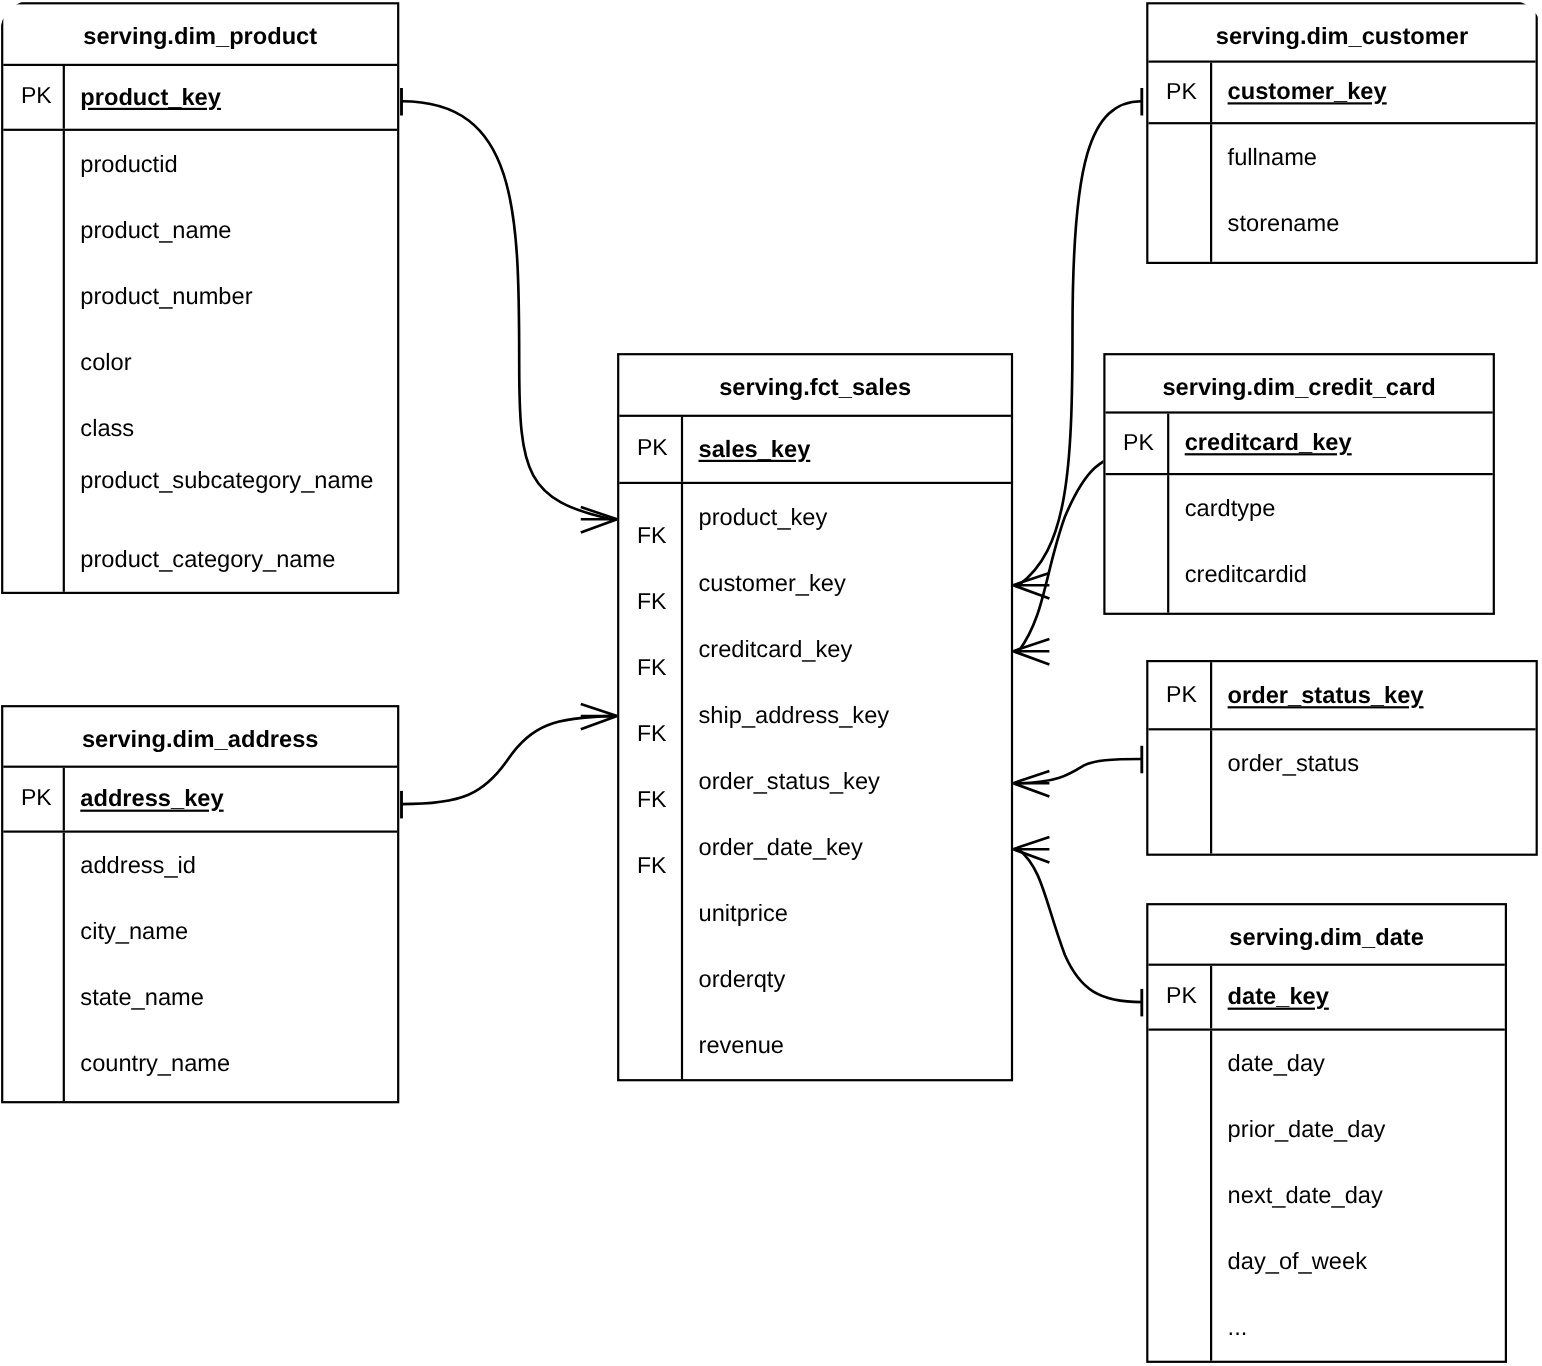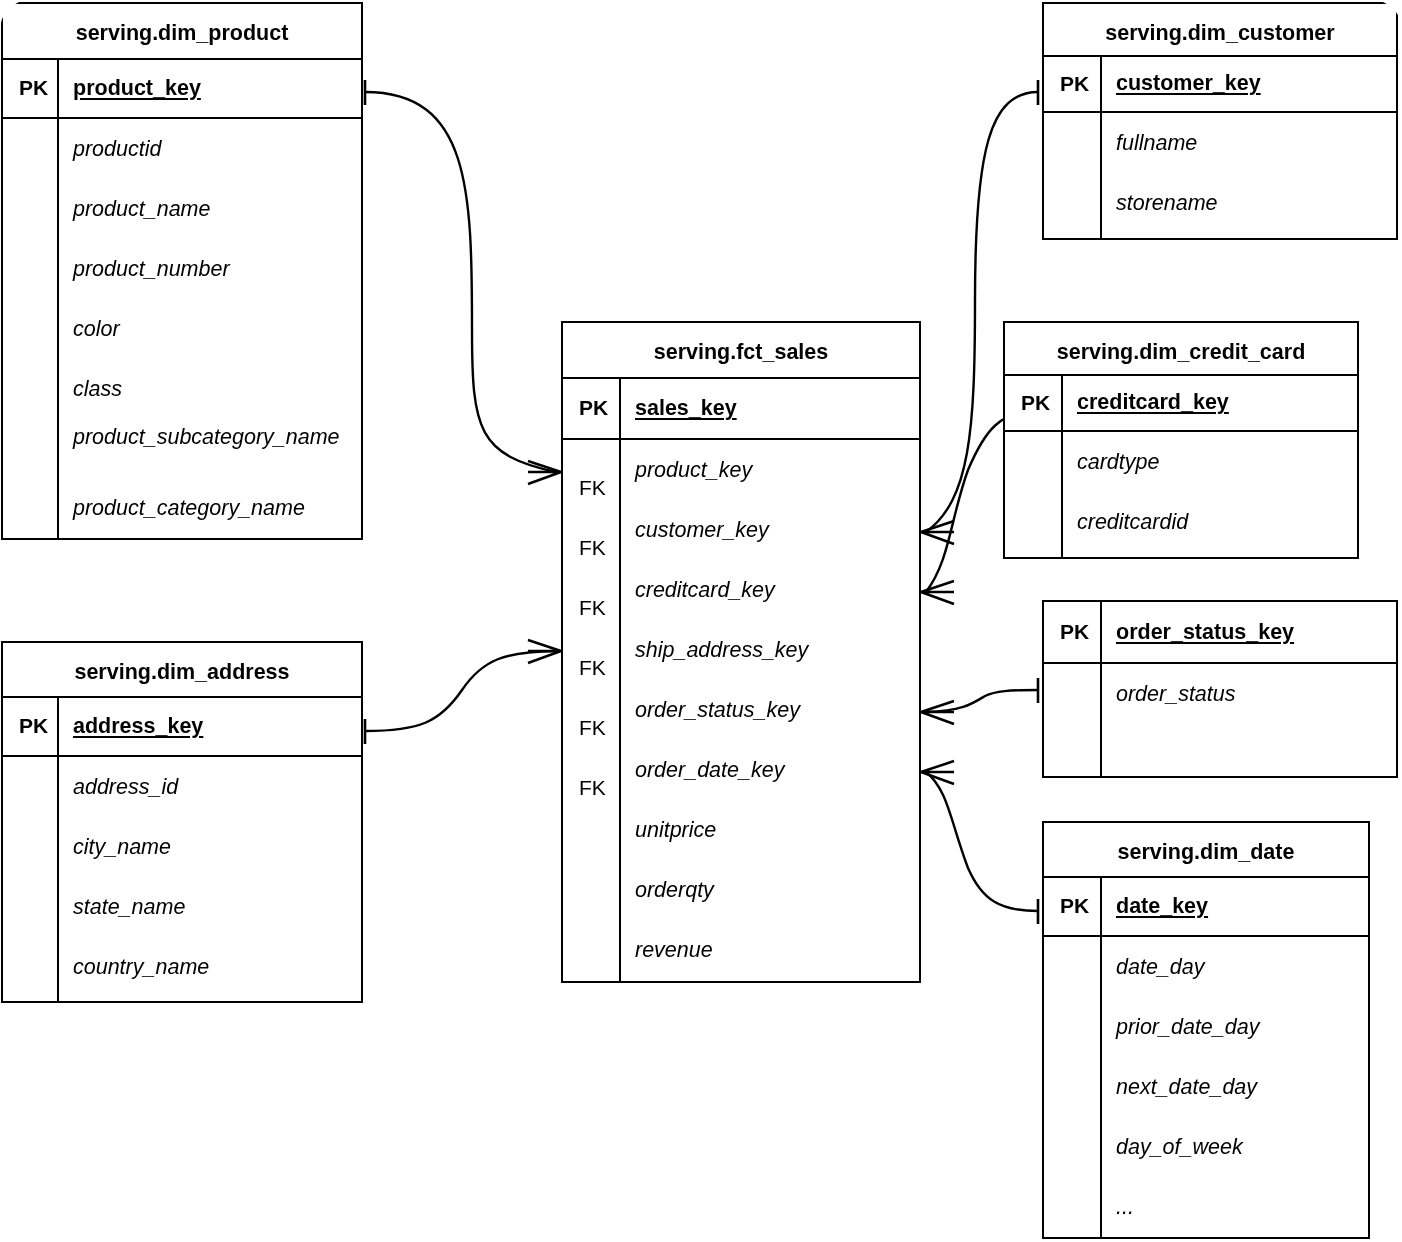--- a/index.html
+++ b/index.html
@@ -58,21 +58,21 @@
     box-sizing: border-box;
     flex: 0 0 auto;
     border-right: 2px solid #000000;
     display: flex;
     align-items: center;
     padding-left: 16px;
     font-size: 21px;
     color: #000000;
   }
   .pk-tag {
-    font-weight: bold;
+    font-weight: normal;
   }
   .pk-name {
     box-sizing: border-box;
     flex: 1 1 auto;
     display: flex;
     align-items: center;
     padding-left: 14px;
     font-size: 21.5px;
     font-weight: bold;
     color: #000000;
@@ -109,21 +109,20 @@
     white-space: nowrap;
   }
   .namecell {
     box-sizing: border-box;
     height: 60px;
     line-height: 60px;
     padding-left: 14px;
     font-size: 21.5px;
     color: #000000;
     white-space: nowrap;
-    font-style: italic;
   }
   .namecell.two-line {
     height: 76px;
     line-height: 1.12;
     padding-top: 6px;
     white-space: normal;
     word-break: break-all;
   }
   .edge-path {
     fill: none;

